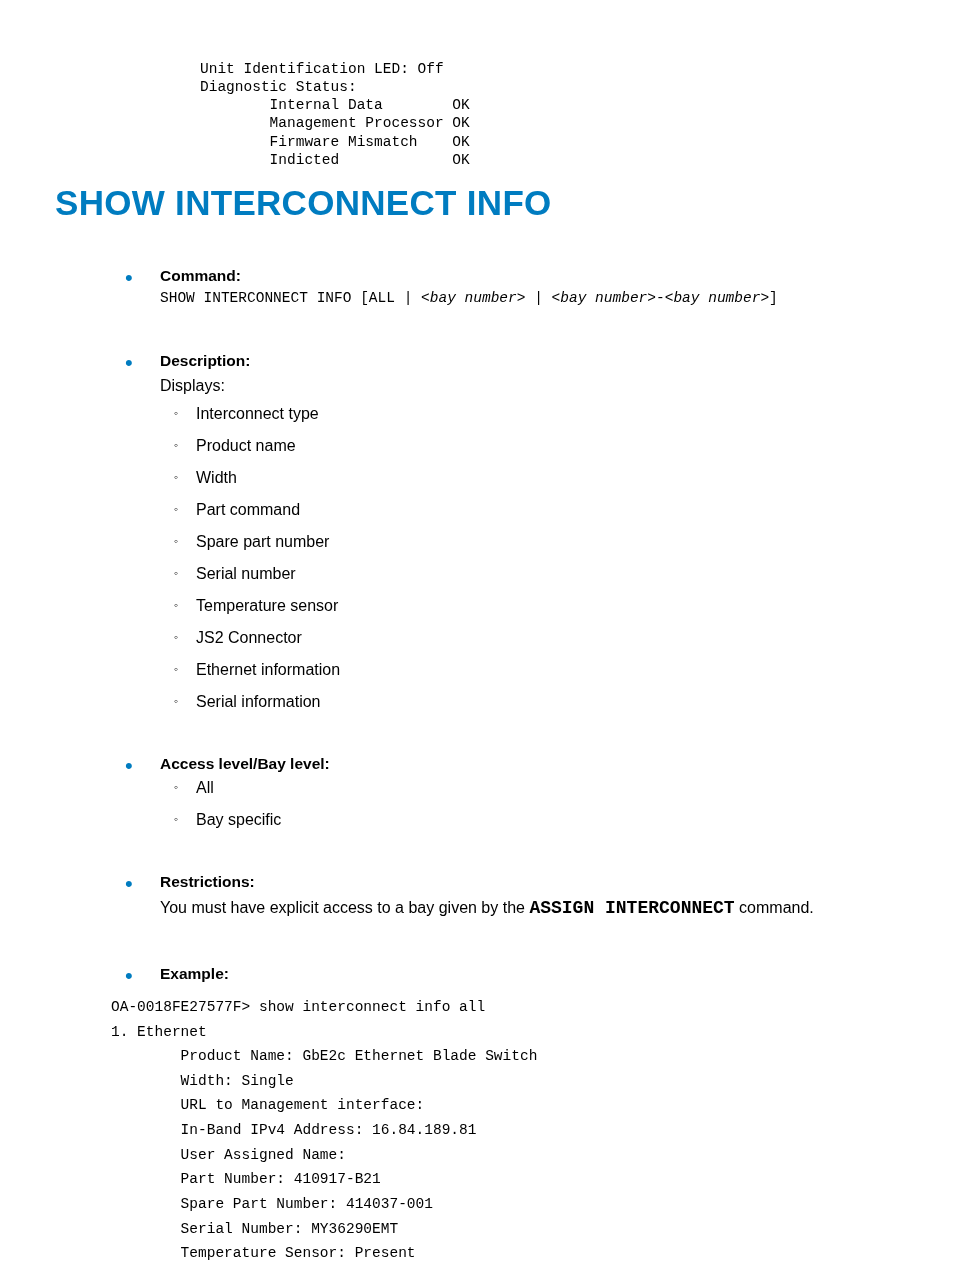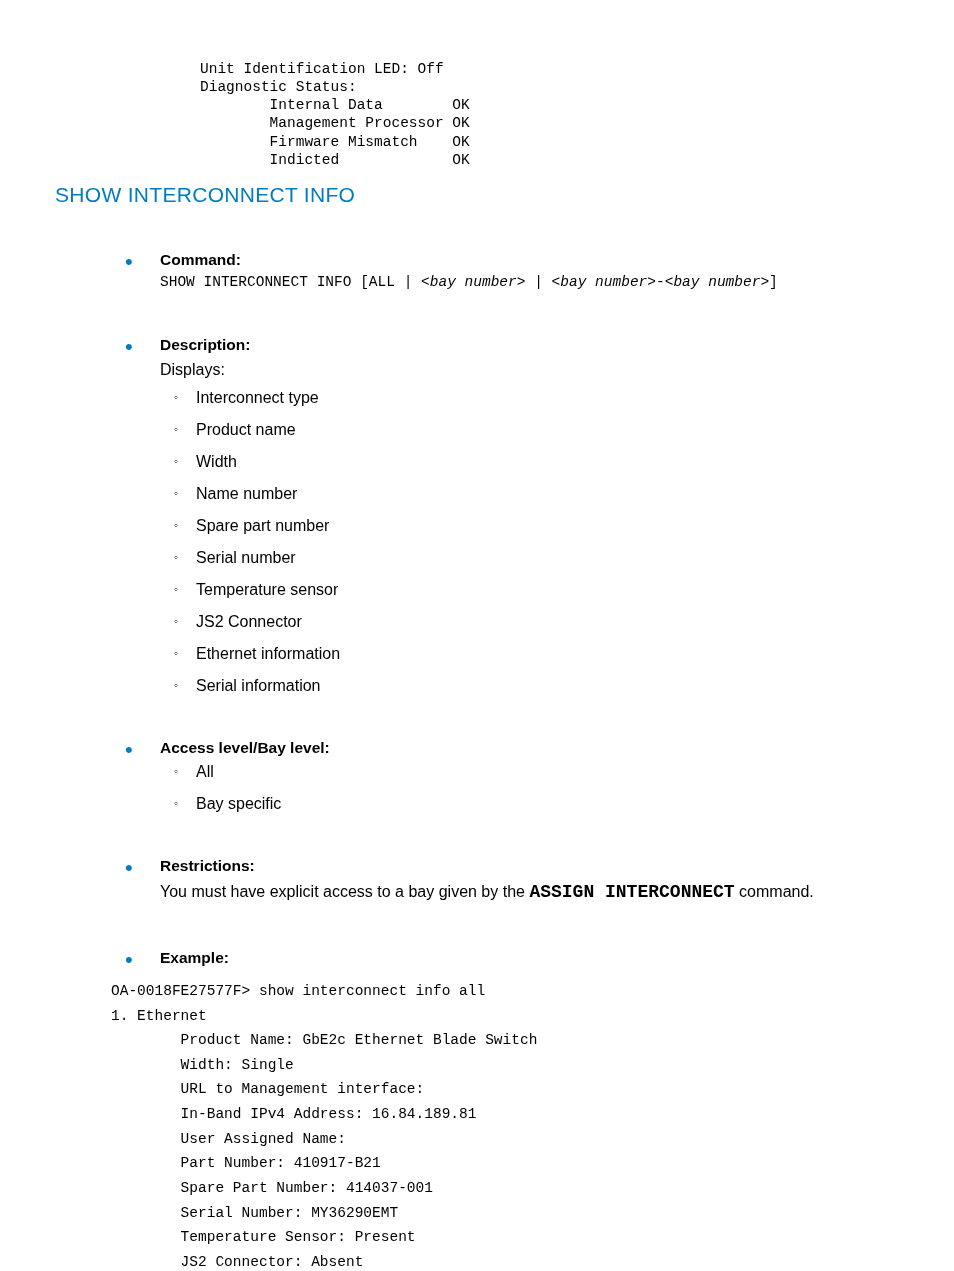--- a/index.html
+++ b/index.html
@@ -19,22 +19,22 @@
     font-size: 14.5px;
     line-height: 1.25;
     white-space: pre;
   }
   .top-block {
     margin-left: 145px;
     margin-bottom: 14px;
   }
   h1.section-heading {
     font-family: Arial, Helvetica, sans-serif;
-    font-weight: 400;
-    font-size: 21px;
+    font-weight: 700;
+    font-size: 35px;
     color: #007cc0;
     text-transform: uppercase;
     letter-spacing: 0.3px;
     margin: 0 0 2px 0;
   }
   ul.bulleted {
     list-style: none;
     margin: 0 0 0 70px;
     padding: 0;
   }
@@ -136,21 +136,21 @@
       </div>
     </li>
 
     <li>
       <span class="label">Description:</span>
       <div class="body-text">Displays:</div>
       <ul class="sublist">
         <li>Interconnect type</li>
         <li>Product name</li>
         <li>Width</li>
-        <li>Name number</li>
+        <li>Part command</li>
         <li>Spare part number</li>
         <li>Serial number</li>
         <li>Temperature sensor</li>
         <li>JS2 Connector</li>
         <li>Ethernet information</li>
         <li>Serial information</li>
       </ul>
     </li>
 
     <li>

